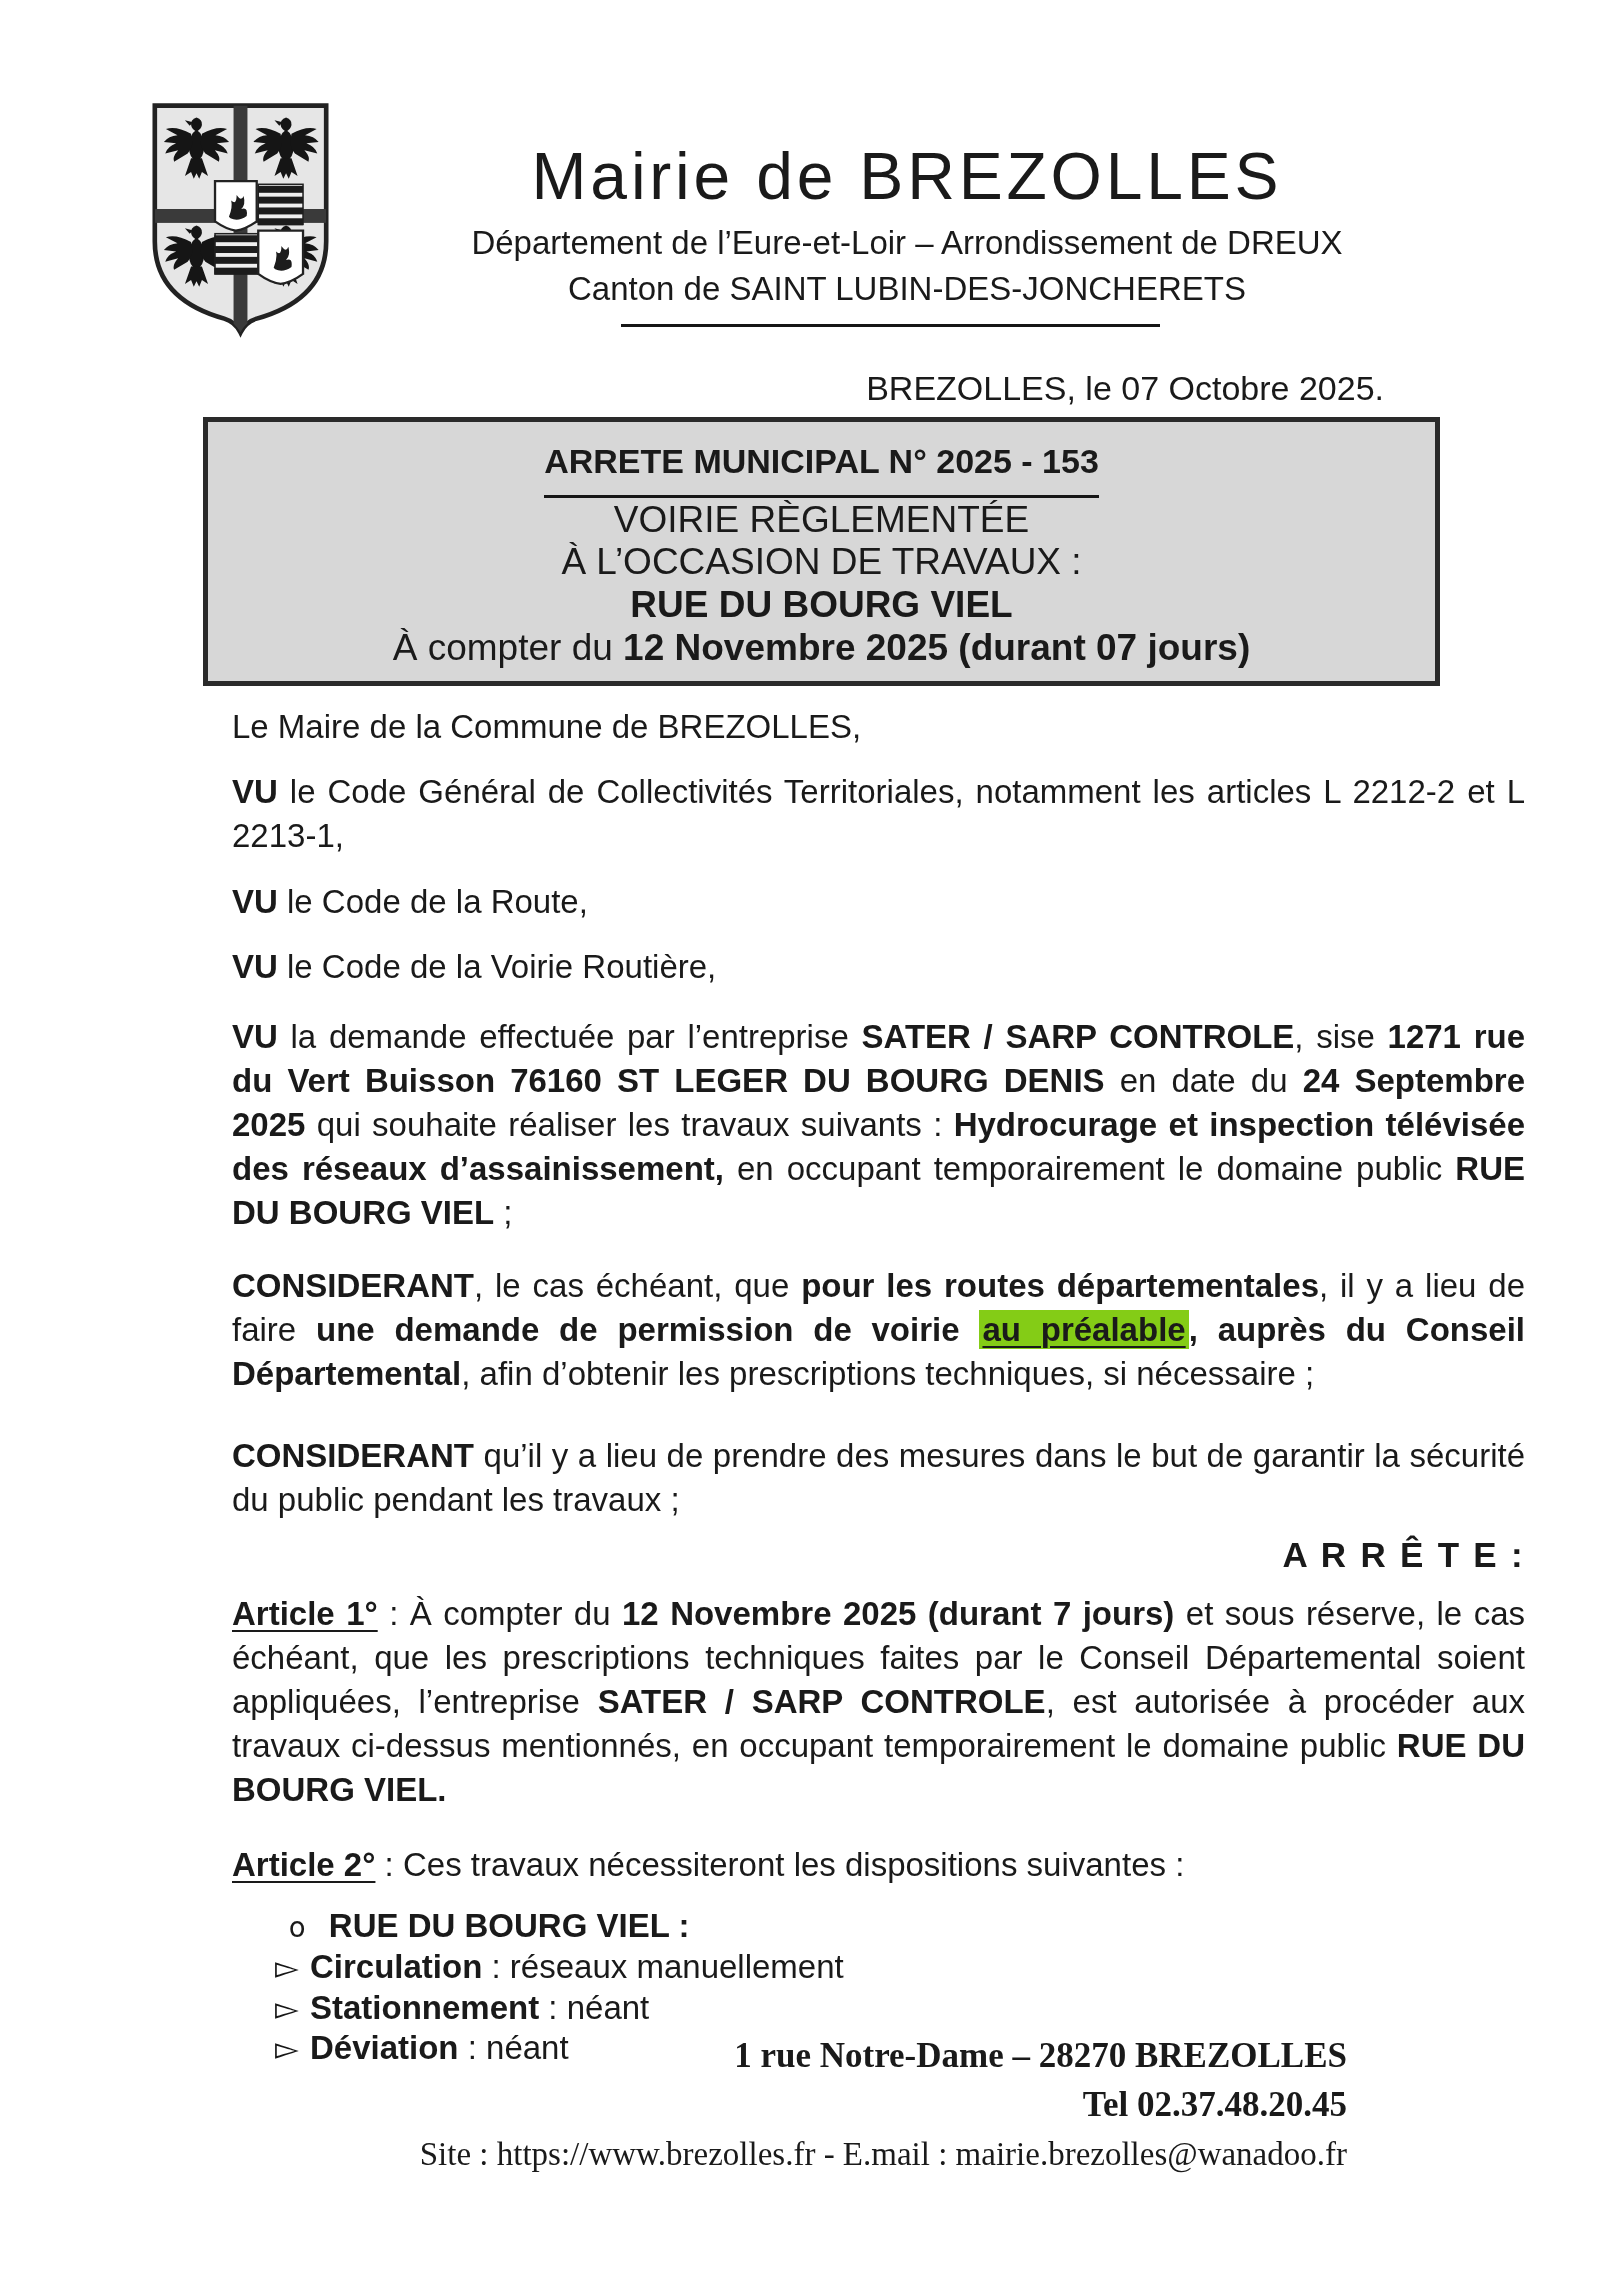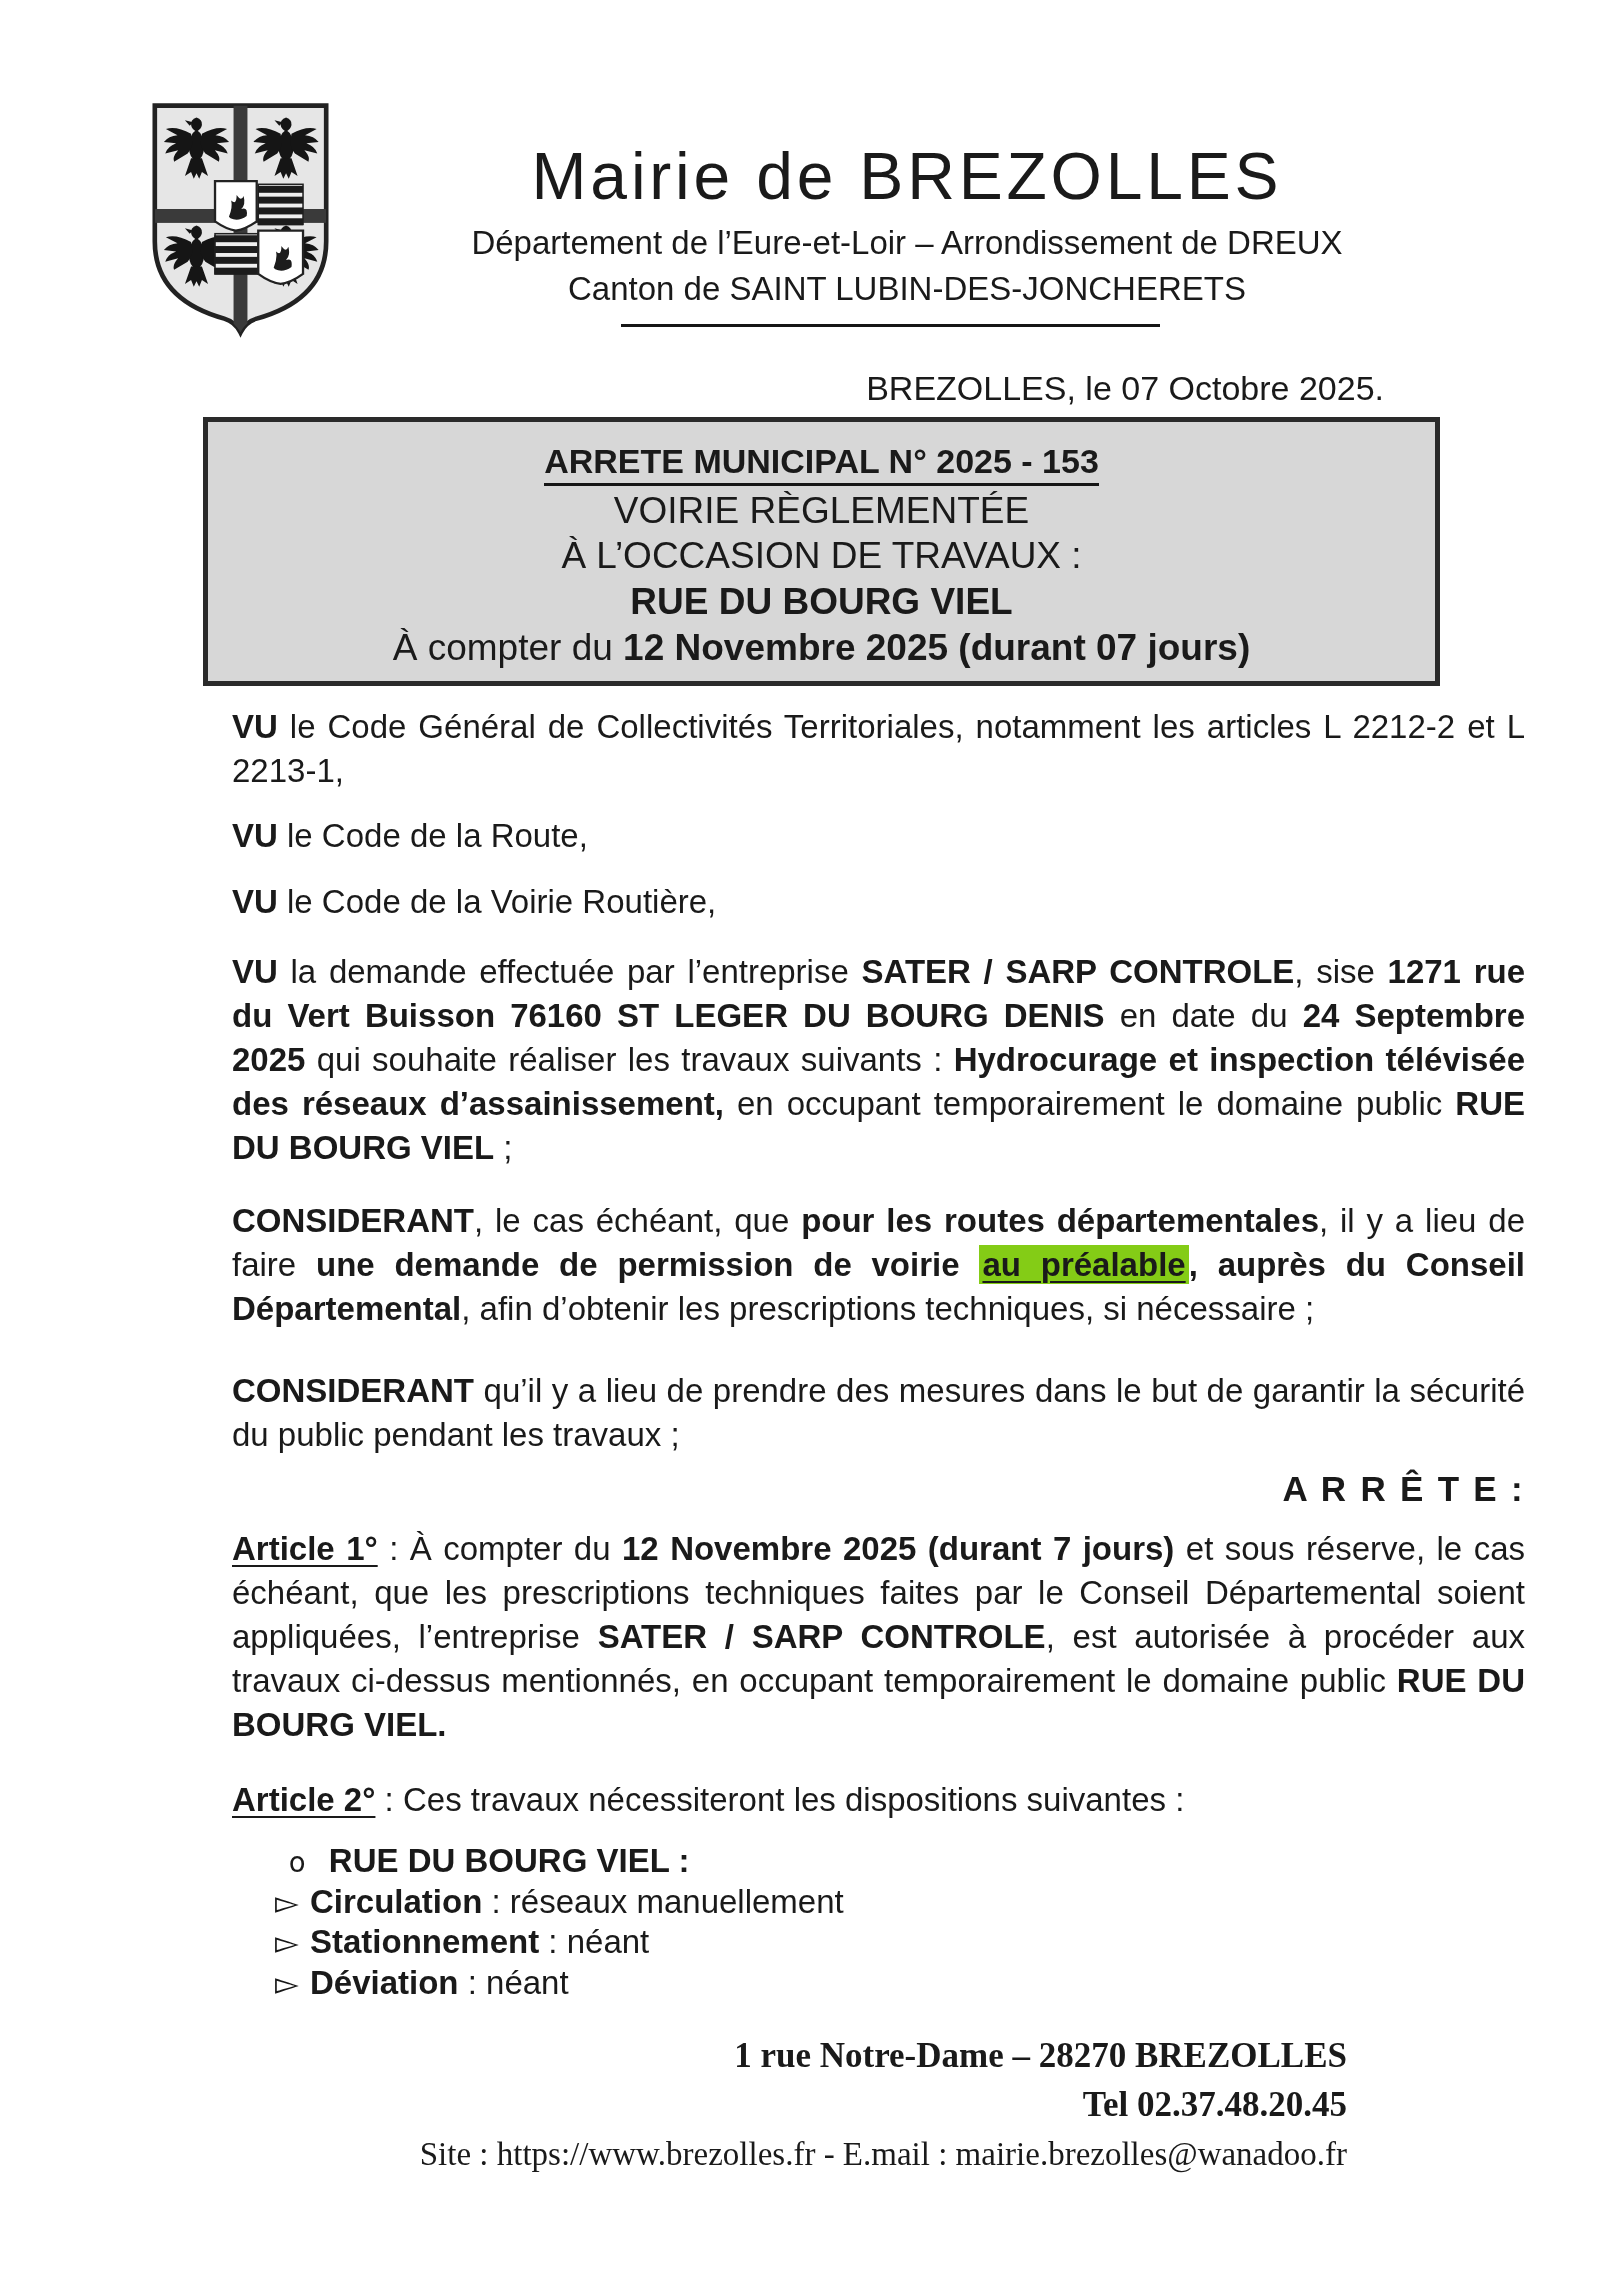--- a/index.html
+++ b/index.html
@@ -20,21 +20,21 @@
   .divider{position:absolute;left:621px;top:324px;width:539px;height:3.1px;background:#161616;}
   
   .dateline{position:absolute;top:369px;right:239px;font-size:34px;}
   
   .notice{
     position:absolute;left:203px;top:417px;width:1237px;height:269px;
     box-sizing:border-box;border:5.4px solid #2a2a2a;background:#d7d7d7;
     display:flex;flex-direction:column;align-items:center;justify-content:space-between;
     padding:20px 7.7px 12.2px;
   }
-  .n1{font-size:34px;font-weight:700;border-bottom:3.1px solid #161616;padding-bottom:2px;}
+  .n1{font-size:34px;font-weight:700;border-bottom:3.1px solid #161616;padding-bottom:14px;}
   .n2,.n3,.n5{font-size:37px;}
   .n4{font-size:37px;font-weight:700;}
   .n5 .b{font-weight:700;}
   
   .body-copy{
     position:absolute;left:232px;top:705px;width:1293px;
     font-size:33px;line-height:44px;text-align:justify;
   }
   .body-copy p{margin:0 0 21.4px 0;}
   .b{font-weight:700;}
@@ -122,20 +122,21 @@
   <div class="notice" data-name="notice-box">
     <span class="n1" data-name="arrete-number">ARRETE MUNICIPAL N° 2025 - 153</span>
     <span class="n2" data-name="notice-line-voirie">VOIRIE RÈGLEMENTÉE</span>
     <span class="n3" data-name="notice-line-occasion">À L’OCCASION DE TRAVAUX :</span>
     <span class="n4" data-name="notice-line-rue">RUE DU BOURG VIEL</span>
     <span class="n5" data-name="notice-line-date"><span data-name="notice-date-prefix">À compter du </span><span class="b" data-name="notice-date-bold">12 Novembre 2025 (durant 07 jours)</span></span>
   </div>
 
   <div class="body-copy" data-name="body-paragraphs">
 
+    <p data-name="salutation"><span data-name="text-segment">Le Maire de la Commune de BREZOLLES,</span></p>
       <p data-name="vu-code-collectivites"><span class="b" data-name="text-segment">VU</span><span data-name="text-segment"> le Code Général de Collectivités Territoriales, notamment les articles L 2212-2 et L 2213-1,</span></p>
       <p data-name="vu-code-route"><span class="b" data-name="text-segment">VU</span><span data-name="text-segment"> le Code de la Route,</span></p>
       <p data-name="vu-code-voirie"><span class="b" data-name="text-segment">VU</span><span data-name="text-segment"> le Code de la Voirie Routière,</span></p>
       <p data-name="vu-demande"><span class="b" data-name="text-segment">VU</span><span data-name="text-segment"> la demande effectuée par l’entreprise </span><span class="b" data-name="text-segment">SATER / SARP CONTROLE</span><span data-name="text-segment">, sise </span><span class="b" data-name="text-segment">1271 rue du Vert Buisson 76160 ST LEGER DU BOURG DENIS</span><span data-name="text-segment"> en date du </span><span class="b" data-name="text-segment">24 Septembre 2025</span><span data-name="text-segment"> qui souhaite réaliser les travaux suivants : </span><span class="b" data-name="text-segment">Hydrocurage et inspection télévisée des réseaux d’assainissement,</span><span data-name="text-segment"> en occupant temporairement le domaine public </span><span class="b" data-name="text-segment">RUE DU BOURG VIEL</span><span data-name="text-segment"> ;</span></p>
       <p data-name="considerant-routes"><span class="b" data-name="text-segment">CONSIDERANT</span><span data-name="text-segment">, le cas échéant, que </span><span class="b" data-name="text-segment">pour les routes départementales</span><span data-name="text-segment">, il y a lieu de faire </span><span class="b" data-name="text-segment">une demande de permission de voirie </span><span class="b u hl" data-name="text-segment">au préalable</span><span class="b" data-name="text-segment">, auprès du Conseil Départemental</span><span data-name="text-segment">, afin d’obtenir les prescriptions techniques, si nécessaire ;</span></p>
       <p data-name="considerant-securite"><span class="b" data-name="text-segment">CONSIDERANT</span><span data-name="text-segment"> qu’il y a lieu de prendre des mesures dans le but de garantir la sécurité du public pendant les travaux ;</span></p>
       <p data-name="arrete-heading"><span class="b" data-name="text-segment">A R R Ê T E :</span></p>
       <p data-name="article-1"><span class="b u" data-name="text-segment">Article 1°</span><span data-name="text-segment"> : À compter du </span><span class="b" data-name="text-segment">12 Novembre 2025 (durant 7 jours)</span><span data-name="text-segment"> et sous réserve, le cas échéant, que les prescriptions techniques faites par le Conseil Départemental soient appliquées, l’entreprise </span><span class="b" data-name="text-segment">SATER / SARP CONTROLE</span><span data-name="text-segment">, est autorisée à procéder aux travaux ci-dessus mentionnés, en occupant temporairement le domaine public </span><span class="b" data-name="text-segment">RUE DU BOURG VIEL.</span></p>
       <p data-name="article-2"><span class="b u" data-name="text-segment">Article 2°</span><span data-name="text-segment"> : Ces travaux nécessiteront les dispositions suivantes :</span></p>
       <div class="list" data-name="dispositions-list">

